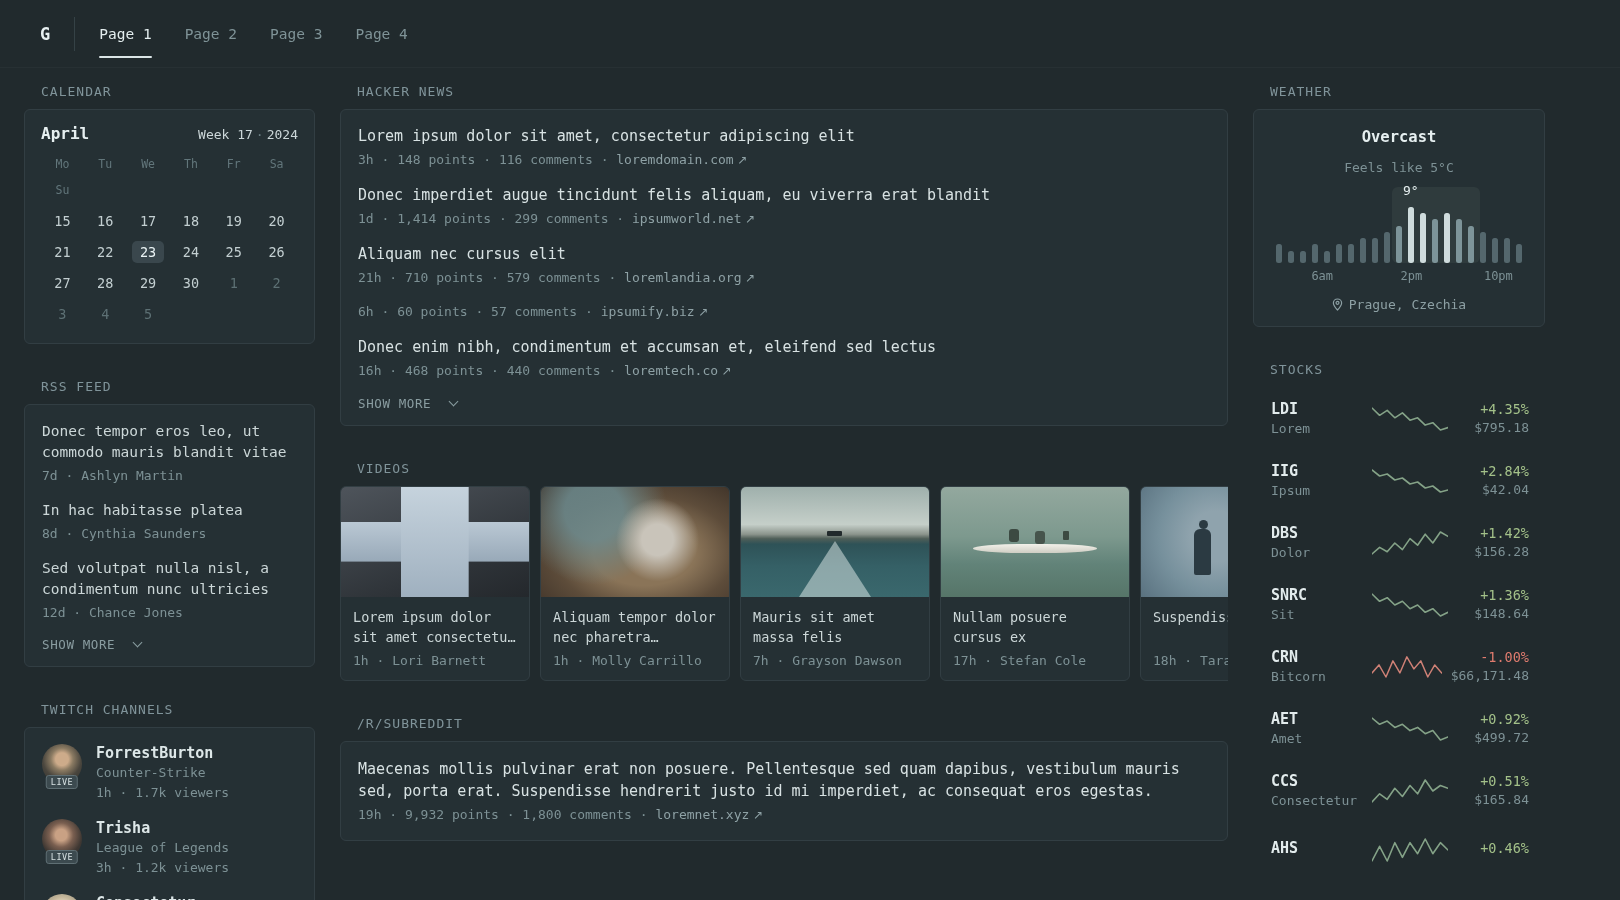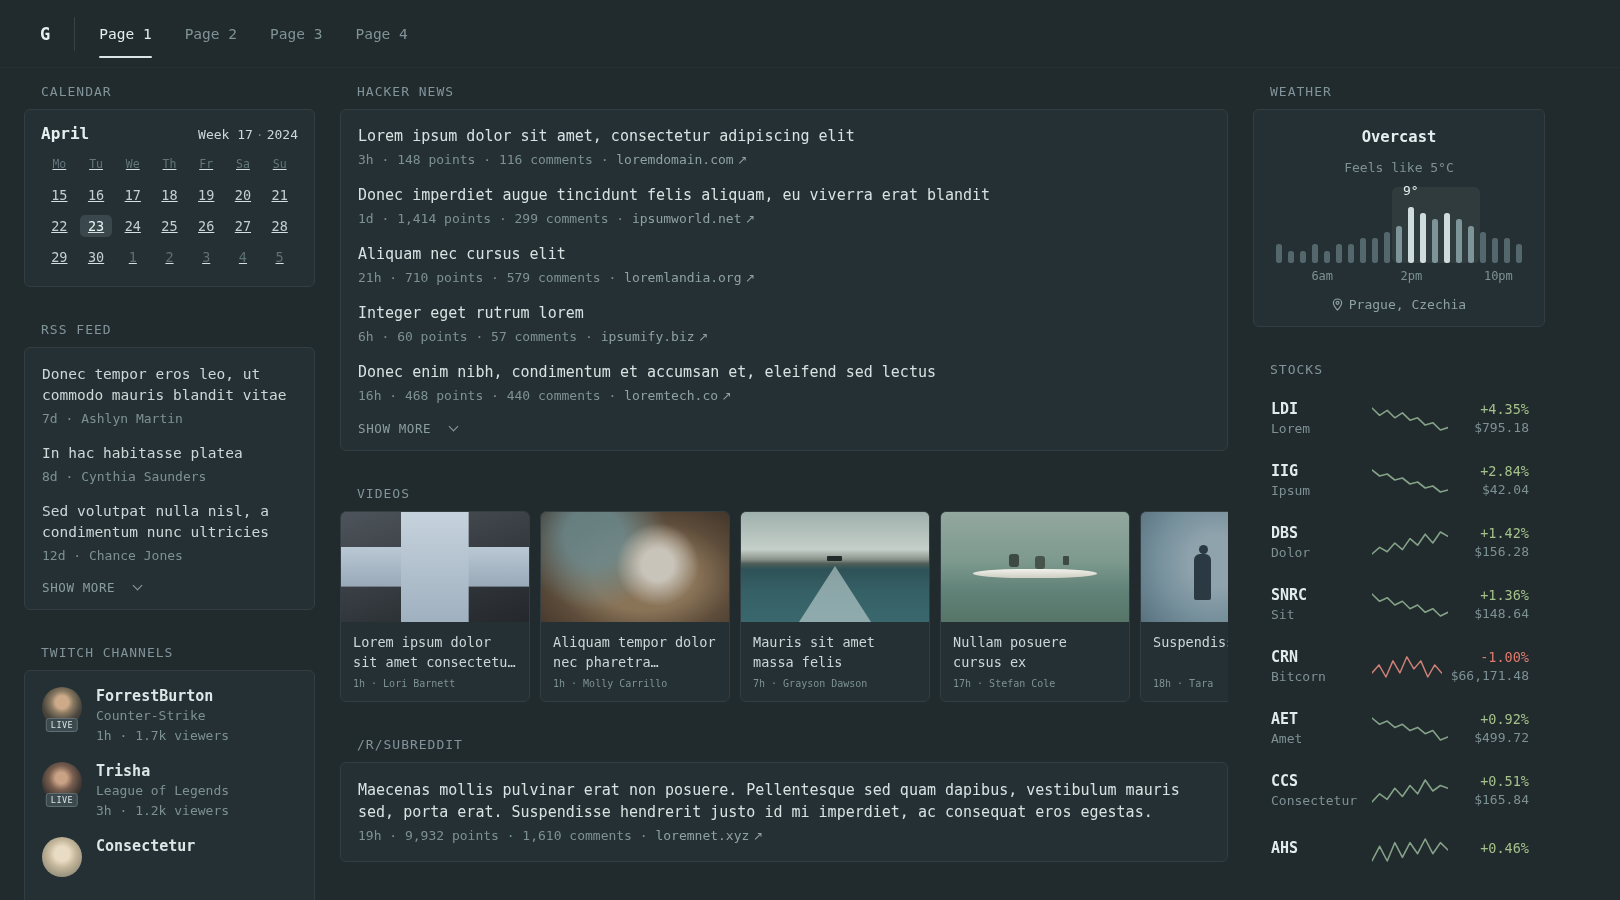--- a/index.html
+++ b/index.html
@@ -28,21 +28,21 @@
   .widget { margin-bottom:35px; }
   .widget-title { font-size:13px; font-weight:normal; letter-spacing:1px; color:#80949a; margin:0 0 10px 17px; }
   .card { background:var(--card,#253034); border:1px solid var(--border,#323e43); border-radius:6px; }
 
   
   .calendar-card { padding:14px 16px 14px; }
   .cal-top { display:flex; justify-content:space-between; align-items:baseline; margin-bottom:10px; }
   .cal-month { font-size:16px; font-weight:bold; color:#e6eff0; }
   .cal-week { font-size:13px; color:#ccd7d9; }
   .cal-week .sep { color:#6b7e83; padding:0 3px; }
-  .cal-grid { display:grid; grid-template-columns:repeat(7,1fr);text-decoration:underline; }
+  .cal-grid { display:grid; grid-template-columns:repeat(6,1fr); }
   .cal-dayname { font-size:11.5px; color:#62767b; text-align:center; padding:4px 0 8px; }
   .cal-day { height:31px; display:flex; align-items:center; justify-content:center; font-size:13.5px; color:#c3cfd1; }
   .cal-day.dim { color:#5d7074; }
   .cal-day.today span { background:#3a474d; border-radius:5px; padding:3px 8px; color:#eaf3f4; }
 
   
   .list-card { padding:16px 17px 14px; }
   .item-meta { font-size:13px; color:#7d9195; margin-top:4px; line-height:18px; }
   .domain { color:#8ea1a5; }
   .ext-arrow { font-family:"DejaVu Sans","Liberation Sans",sans-serif; font-size:12px; color:#8ea1a5; }
@@ -68,21 +68,21 @@
   
   .hn-item { margin-bottom:16px; }
   .hn-title { font-size:15px; color:#d8e2e3; line-height:21px; cursor:pointer; }
 
   
   .videos-row { display:flex; gap:10px; overflow:hidden; }
   .video-card { width:190px; flex-shrink:0; border:1px solid var(--border,#323e43); border-radius:6px; background:var(--card,#253034); overflow:hidden; cursor:pointer; }
   .video-thumb { height:110px; width:100%; position:relative; overflow:hidden; }
   .video-body { padding:10px 12px 12px; }
   .video-title { font-size:13.5px; line-height:20px; color:#ccd7d8; min-height:40px; }
-  .video-meta { font-size:10px; color:#7d9195; margin-top:6px; white-space:nowrap; }
+  .video-meta { font-size:13px; color:#7d9195; margin-top:6px; white-space:nowrap; }
 
   .thumb-cross { background:
       linear-gradient(#c6d3dd,#9fb0bf) center/36% 101% no-repeat,
       linear-gradient(#bac8d4,#98a9b8) center/101% 36% no-repeat,
       linear-gradient(160deg,#4e545b,#2e3338 70%,#24282c); }
   .thumb-camera { background:
       radial-gradient(circle at 62% 48%, #c9c4ba 0 12%, rgba(201,196,186,0) 32%),
       radial-gradient(circle at 28% 22%, rgba(108,138,142,0.85) 0 18%, rgba(108,138,142,0) 46%),
       radial-gradient(ellipse at 55% 60%, #8a7458 0 35%, #5d4c3a 62%, #3a2f26 100%); }
   .thumb-boat { background:linear-gradient(180deg,#9fb0ac 0%,#c5cfc9 34%,#8b948c 43%,#4f5e58 47%,#2e5257 52%,#356066 72%,#3a686d 100%); }
@@ -310,21 +310,20 @@
             </div>
             <div class="hn-item">
               <div class="hn-title">Donec imperdiet augue tincidunt felis aliquam, eu viverra erat blandit</div>
               <div class="item-meta"><span>1d · 1,414 points · 299 comments · </span><a class="domain">ipsumworld.net<span class="ext-arrow"> ↗</span></a></div>
             </div>
             <div class="hn-item">
               <div class="hn-title">Aliquam nec cursus elit</div>
               <div class="item-meta"><span>21h · 710 points · 579 comments · </span><a class="domain">loremlandia.org<span class="ext-arrow"> ↗</span></a></div>
             </div>
             <div class="hn-item">
-              <div class="hn-title">Integer eget rutrum lorem</div>
               <div class="item-meta"><span>6h · 60 points · 57 comments · </span><a class="domain">ipsumify.biz<span class="ext-arrow"> ↗</span></a></div>
             </div>
             <div class="hn-item">
               <div class="hn-title">Donec enim nibh, condimentum et accumsan et, eleifend sed lectus</div>
               <div class="item-meta"><span>16h · 468 points · 440 comments · </span><a class="domain">loremtech.co<span class="ext-arrow"> ↗</span></a></div>
             </div>
           </div>
         <div class="show-more">
           <span>SHOW MORE</span>
             <span class="chevron"></span>
@@ -371,21 +370,21 @@
             </div>
           </div>
         </div>
     </section>
 
     <section class="widget">
       <h2 class="widget-title">/R/SUBREDDIT</h2>
       <div class="card sub-card">
         <div class="sub-title">Maecenas mollis pulvinar erat non posuere. Pellentesque sed quam dapibus, vestibulum mauris sed, porta erat. Suspendisse hendrerit justo id mi imperdiet, ac consequat eros egestas.</div>
         <div class="item-meta">
-          <span>19h · 9,932 points · 1,610 comments</span><span> · </span><a class="domain"><span>loremnet.xyz</span><span class="ext-arrow"> ↗</span></a>
+          <span>19h · 9,932 points · 1,800 comments</span><span> · </span><a class="domain"><span>loremnet.xyz</span><span class="ext-arrow"> ↗</span></a>
         </div>
       </div>
     </section>
 
   </div>
 
   <div class="col">
 
     <section class="widget">
       <h2 class="widget-title">WEATHER</h2>

